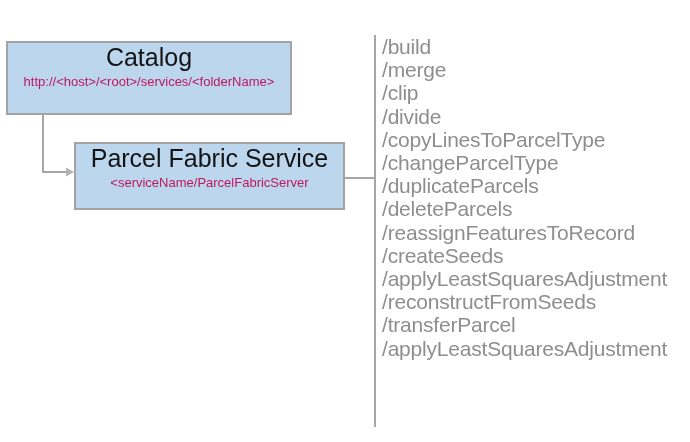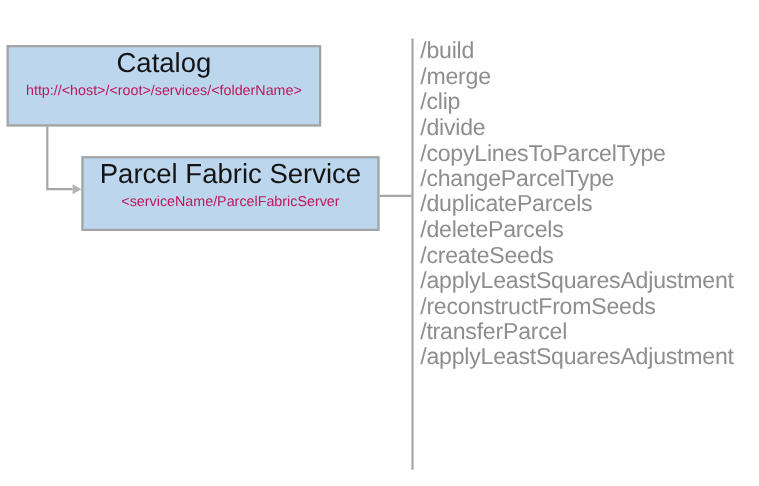--- a/index.html
+++ b/index.html
@@ -100,20 +100,21 @@
   <div class="ops-list">
 
   <div class="op">/build</div>
       <div class="op">/merge</div>
       <div class="op">/clip</div>
       <div class="op">/divide</div>
       <div class="op">/copyLinesToParcelType</div>
       <div class="op">/changeParcelType</div>
       <div class="op">/duplicateParcels</div>
       <div class="op">/deleteParcels</div>
+      <div class="op">/reassignFeaturesToRecord</div>
       <div class="op">/createSeeds</div>
       <div class="op">/applyLeastSquaresAdjustment</div>
       <div class="op">/reconstructFromSeeds</div>
       <div class="op">/transferParcel</div>
       <div class="op">/applyLeastSquaresAdjustment</div>
     </div>
 
 </div>
 
 </body></html>

